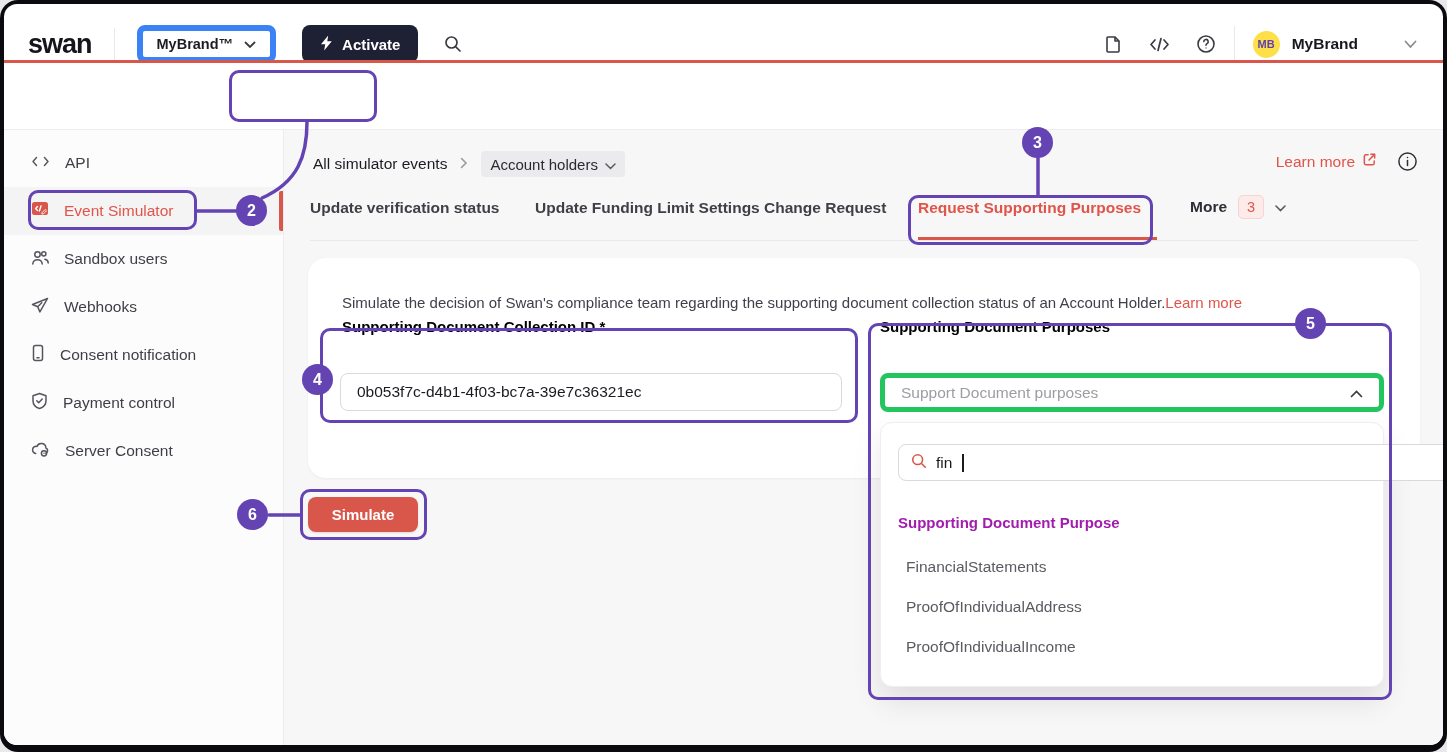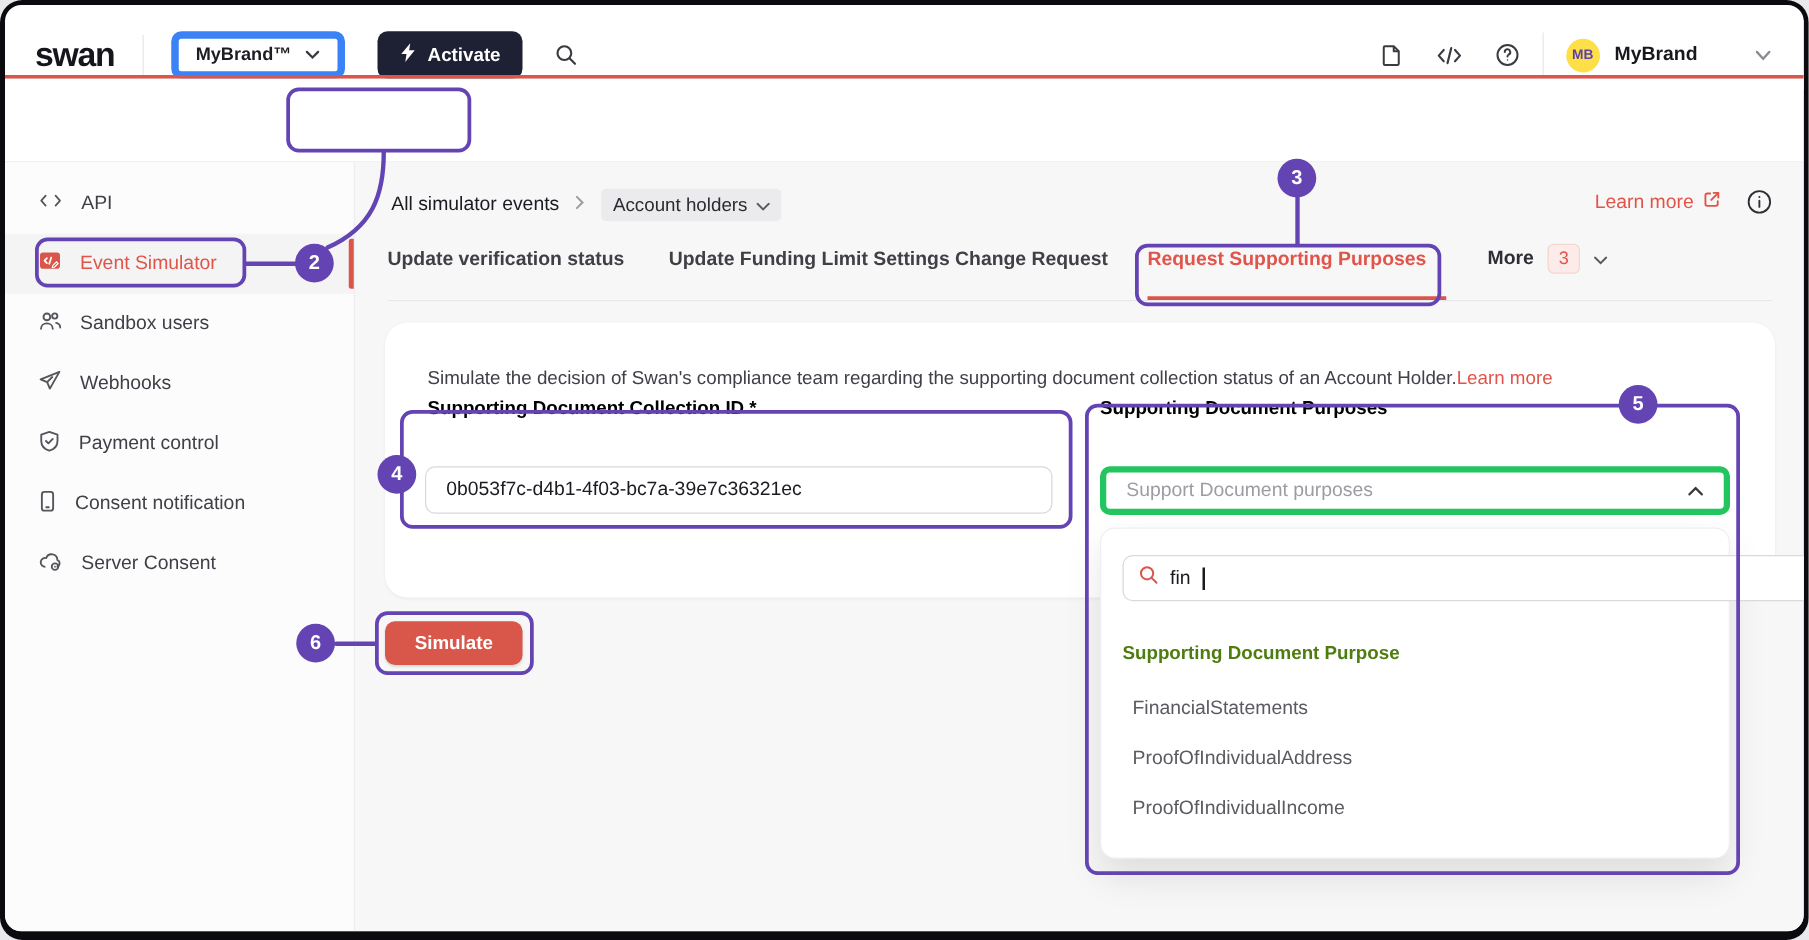--- a/index.html
+++ b/index.html
@@ -108,21 +108,21 @@
 
   .dropdown-panel { position:absolute; top:418px; left:876px; width:504px; height:265px; background:#fff;
                     border:1px solid #efeff1; border-radius:12px;
                     box-shadow:0 14px 30px rgba(0,0,0,.10); z-index:5; }
   .dd-search { position:absolute; top:21px; left:17px; width:553px; height:37px;
                border:1px solid #d9d9de; border-radius:8px; display:flex; align-items:center;
                gap:9px; padding:0 12px; cursor:text; background:#fff; }
   .dd-search-text { font-size:15.5px; color:#1a1a21; }
   .caret { display:inline-block; width:1.5px; height:18px; background:#1a1a21; vertical-align:middle;
            margin-left:1px; }
-  .dd-heading { position:absolute; top:91px; left:17px; font-size:15px; font-weight:700; color:#4d7c0f; }
+  .dd-heading { position:absolute; top:91px; left:17px; font-size:15px; font-weight:700; color:#a21caf; }
   .dd-option { position:absolute; left:25px; height:20px; font-size:15.5px; color:#5a5a61;
                cursor:pointer; background:none; border:none; font-family:inherit; }
   .opt-0 { top:134px; } .opt-1 { top:174px; } .opt-2 { top:214px; }
 
   .simulate-btn { position:absolute; top:493px; left:304px; width:110px; height:35px; background:#d9564b;
                   color:#fff; font-weight:700; font-size:15px; border:none; border-radius:8px;
                   cursor:pointer; font-family:inherit; box-shadow:0 1px 2px rgba(0,0,0,.12); }
 
   
   .overlay { position:absolute; inset:0; pointer-events:none; z-index:50; }
@@ -297,35 +297,35 @@
       <span>
         <svg width="18" height="17" viewBox="0 0 18 17" fill="none" stroke="#55555c" stroke-width="1.5" stroke-linejoin="round">
               <path d="M16.5 1.5L1.5 7.5l5.2 2.2 2.2 5.2 7.6-13.4z"></path>
               <path d="M6.7 9.7l4.5-4.5"></path>
             </svg>
       </span>
       <span>Webhooks</span>
     </div>
     <div class="side-item">
       <span>
+        <svg width="14" height="18" viewBox="0 0 14 18" fill="none" stroke="#55555c" stroke-width="1.5">
+              <rect x="2.5" y="1.5" width="9" height="15" rx="2"></rect>
+              <path d="M6 13.8h2" stroke-linecap="round"></path>
+            </svg>
+      </span>
+      <span>Consent notification</span>
+    </div>
+    <div class="side-item">
+      <span>
         <svg width="17" height="18" viewBox="0 0 17 18" fill="none" stroke="#55555c" stroke-width="1.5" stroke-linejoin="round">
               <path d="M8.5 1.5l6.5 2.2v5c0 3.8-2.7 6.6-6.5 7.8C4.7 15.3 2 12.5 2 8.7v-5l6.5-2.2z"></path>
               <path d="M5.8 8.8l1.9 1.9 3.5-3.6" stroke-linecap="round"></path>
             </svg>
       </span>
       <span>Payment control</span>
-    </div>
-    <div class="side-item">
-      <span>
-        <svg width="14" height="18" viewBox="0 0 14 18" fill="none" stroke="#55555c" stroke-width="1.5">
-              <rect x="2.5" y="1.5" width="9" height="15" rx="2"></rect>
-              <path d="M6 13.8h2" stroke-linecap="round"></path>
-            </svg>
-      </span>
-      <span>Consent notification</span>
     </div>
     <div class="side-item">
       <span>
         <svg width="19" height="16" viewBox="0 0 19 16" fill="none" stroke="#55555c" stroke-width="1.5" stroke-linejoin="round">
               <path d="M5.3 12.5a3.6 3.6 0 1 1 .7-7.1A4.6 4.6 0 0 1 14.9 7a2.9 2.9 0 0 1-.6 5.5"></path>
               <circle cx="13" cy="12.3" r="2.6"></circle>
               <circle cx="13" cy="12.3" r="0.7" fill="#55555c" stroke="none"></circle>
             </svg>
       </span>
       <span>Server Consent</span>

